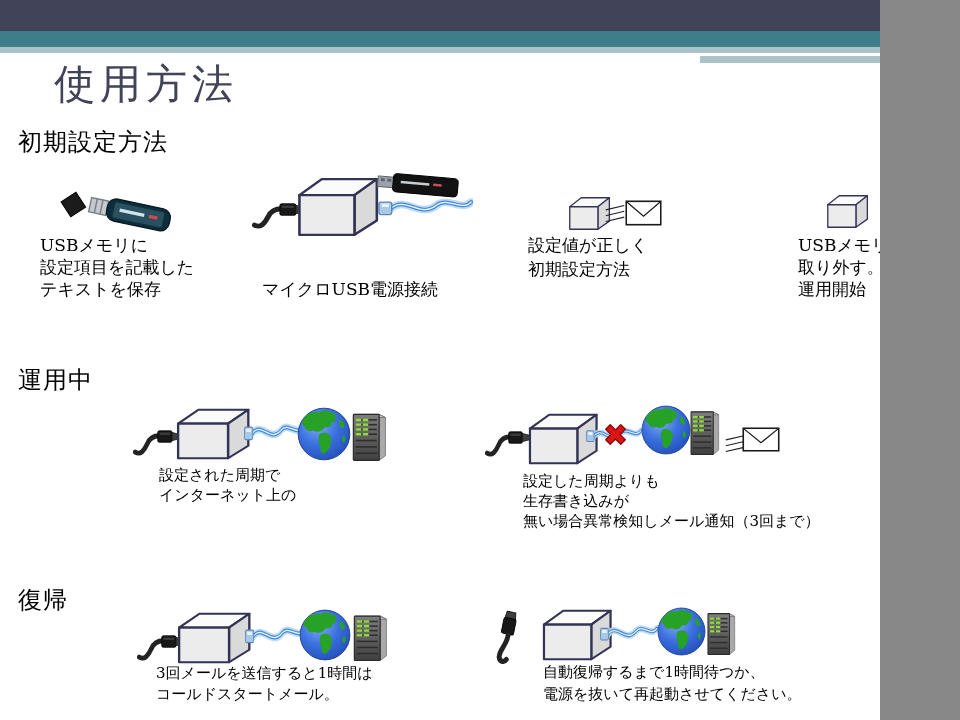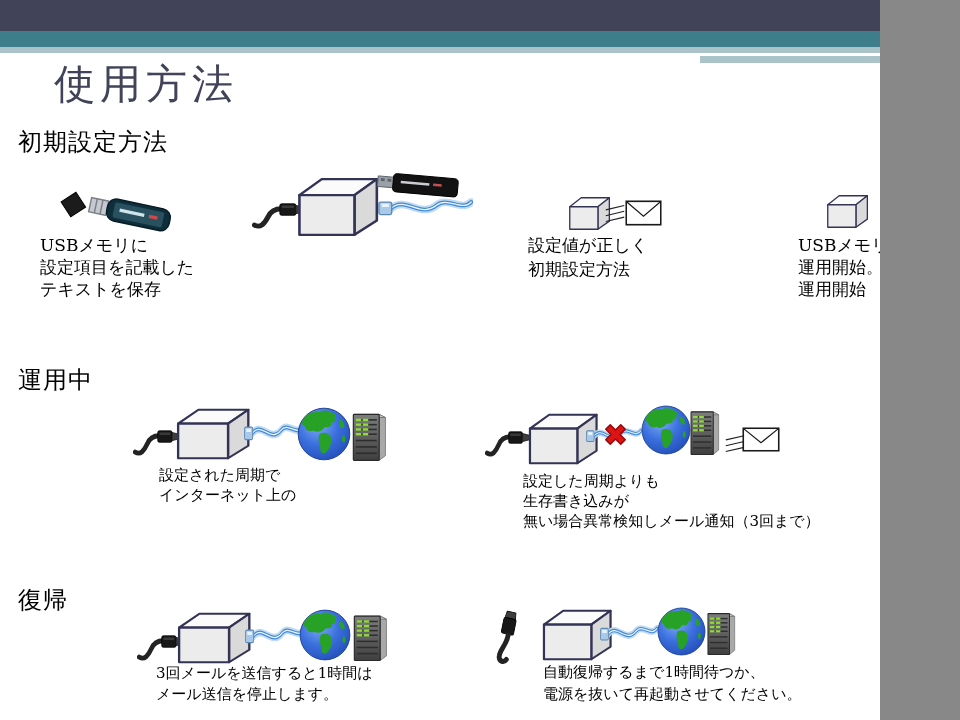--- a/index.html
+++ b/index.html
@@ -177,38 +177,39 @@
     </svg>
   <svg class="abs icon" style="left:296px;top:176px" width="86" height="62" viewBox="0 0 100 78" preserveAspectRatio="none">
       <use href="#sym-cube"></use>
     </svg>
   <svg class="abs icon" style="left:376px;top:168px;transform:rotate(5deg);transform-origin:left center" width="84" height="25" viewBox="0 0 88 26" preserveAspectRatio="none">
       <use href="#sym-stick-black"></use>
     </svg>
   <svg class="abs icon" style="left:378px;top:192px" width="95" height="30" viewBox="0 0 104 36" preserveAspectRatio="none">
       <use href="#sym-lan"></use>
     </svg>
+  <div class="abs tline t17" style="left:262px;top:278px">マイクロUSB電源接続</div>
 
   <svg class="abs icon" style="left:568px;top:196px" width="44" height="35" viewBox="0 0 100 78" preserveAspectRatio="none">
       <use href="#sym-cube"></use>
     </svg>
   <svg class="abs icon" style="left:605px;top:204px" width="20" height="19" viewBox="0 0 26 26" preserveAspectRatio="none">
       <use href="#sym-lines"></use>
     </svg>
   <svg class="abs icon" style="left:625px;top:200px" width="37" height="26" viewBox="0 0 60 40" preserveAspectRatio="none">
       <use href="#sym-envelope"></use>
     </svg>
   <div class="abs tline t17" style="left:528px;top:234px">設定値が正しく</div>
   <div class="abs tline t17" style="left:528px;top:258px">初期設定方法</div>
 
   <svg class="abs icon" style="left:826px;top:194px" width="44" height="35" viewBox="0 0 100 78" preserveAspectRatio="none">
       <use href="#sym-cube"></use>
     </svg>
   <div class="abs tline t17" style="left:798px;top:234px">USBメモリを</div>
-  <div class="abs tline t17" style="left:798px;top:256px">運用開始。</div>
+  <div class="abs tline t17" style="left:798px;top:256px">取り外す。</div>
   <div class="abs tline t17" style="left:798px;top:278px">運用開始</div>
 
   <div class="abs heading" style="top:364px">運用中</div>
 
   <svg class="abs icon" style="left:133px;top:421px" width="48" height="36" viewBox="0 0 64 44" preserveAspectRatio="none">
       <use href="#sym-usbcable"></use>
     </svg>
   <svg class="abs icon" style="left:175px;top:407px" width="78" height="54" viewBox="0 0 100 78" preserveAspectRatio="none">
       <use href="#sym-cube"></use>
     </svg>
@@ -263,21 +264,21 @@
   <svg class="abs icon" style="left:245px;top:620px" width="60" height="30" viewBox="0 0 104 36" preserveAspectRatio="none">
       <use href="#sym-lan"></use>
     </svg>
   <svg class="abs icon" style="left:298px;top:608px" width="54" height="54" viewBox="0 0 64 64">
       <use href="#sym-globe"></use>
     </svg>
   <svg class="abs icon" style="left:352px;top:610px" width="36" height="52" viewBox="0 0 46 68" preserveAspectRatio="none">
       <use href="#sym-server"></use>
     </svg>
   <div class="abs tline t15" style="left:156px;top:664px">3回メールを送信すると1時間は</div>
-  <div class="abs tline t15" style="left:156px;top:685px">メール送信を停止します。</div>
+  <div class="abs tline t15" style="left:156px;top:685px">コールドスタートメール。</div>
 
   <svg class="abs icon" style="left:494px;top:610px" width="30" height="56" viewBox="0 0 34 60" preserveAspectRatio="none">
       <use href="#sym-usbcable-v"></use>
     </svg>
   <svg class="abs icon" style="left:541px;top:608px" width="74" height="54" viewBox="0 0 100 78" preserveAspectRatio="none">
       <use href="#sym-cube"></use>
     </svg>
   <svg class="abs icon" style="left:600px;top:619px" width="58" height="28" viewBox="0 0 104 36" preserveAspectRatio="none">
       <use href="#sym-lan"></use>
     </svg>

